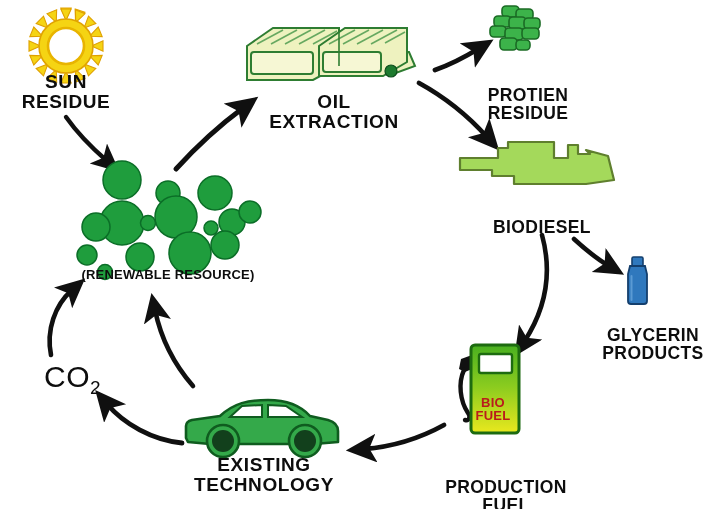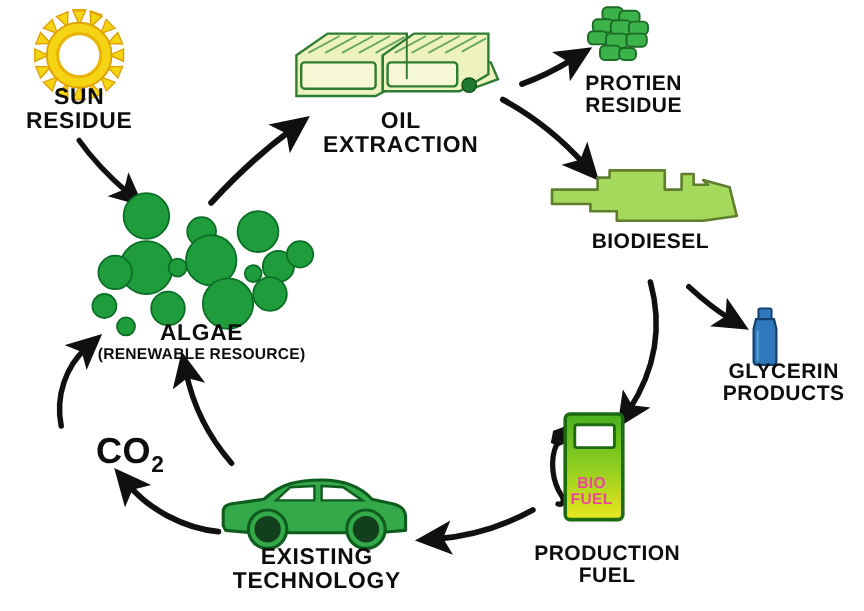--- a/index.html
+++ b/index.html
@@ -26,46 +26,45 @@
     font-family: "Liberation Sans", sans-serif;
     font-weight: bold;
     color: #0d0d0d;
     letter-spacing: 0.4px;
     line-height: 1.04;
     white-space: nowrap;
     -webkit-font-smoothing: antialiased;
   }
   .label .l1, .label .l2 { display: block; }
   .label-lg { font-size: 19px; letter-spacing: 0.6px; }
-  .label-md { font-size: 17.5px; }
+  .label-md { font-size: 17.5px; margin-top: 26px; }
   .label-sub { font-size: 13px; letter-spacing: 0.2px; display: block; }
   .co2 {
     position: absolute;
     font-family: "Liberation Sans", sans-serif;
-    font-weight: bold;
+    font-weight: normal;
     font-size: 30px;
     color: #0d0d0d;
     letter-spacing: 0.5px;
-    margin-left: 36px;
   }
   .co2 sub { font-size: 19px; }
   svg.arrows {
     position: absolute;
     left: 0; top: 0;
     width: 720px;
     height: 509px;
     pointer-events: none;
   }
   svg.iconsvg { display: block; overflow: visible; }
   .biofuel-text {
     position: absolute;
     font-family: "Liberation Sans", sans-serif;
     font-weight: bold;
     font-size: 13px;
-    color: #ec4899;
+    color: #b91c1c;
     text-align: center;
     line-height: 1.0;
     letter-spacing: 0.3px;
   }
 </style>
 </head>
 <body>
 
 <div id="canvas">
 
@@ -179,21 +178,20 @@
         <circle cx="147" cy="85" r="14"></circle>
         <circle cx="112" cy="93" r="21"></circle>
         <circle cx="62" cy="97" r="14"></circle>
         <circle cx="9" cy="95" r="10"></circle>
         <circle cx="27" cy="112" r="7.5"></circle>
         <circle cx="172" cy="52" r="11"></circle>
       </g>
     </svg>
   </div>
   <div class="label label-lg" style="left:60px; top:268px; width:216px;">
-    <span class="l1">ALGAE</span>
     <span class="label-sub">(RENEWABLE RESOURCE)</span>
   </div>
 
   <div class="node" style="left:243px; top:22px;">
     <svg class="iconsvg" width="182" height="72" viewBox="0 0 182 72">
 
       <path d="M120,30 L166,30 L172,44 L150,52 L118,52 Z" fill="#eef2bf" stroke="#2e7d32" stroke-width="2"></path>
 
       <path d="M4,24 L30,6 L96,6 L96,44 L70,58 L4,58 Z" fill="#eef2bf" stroke="#2e7d32" stroke-width="2"></path>
 

